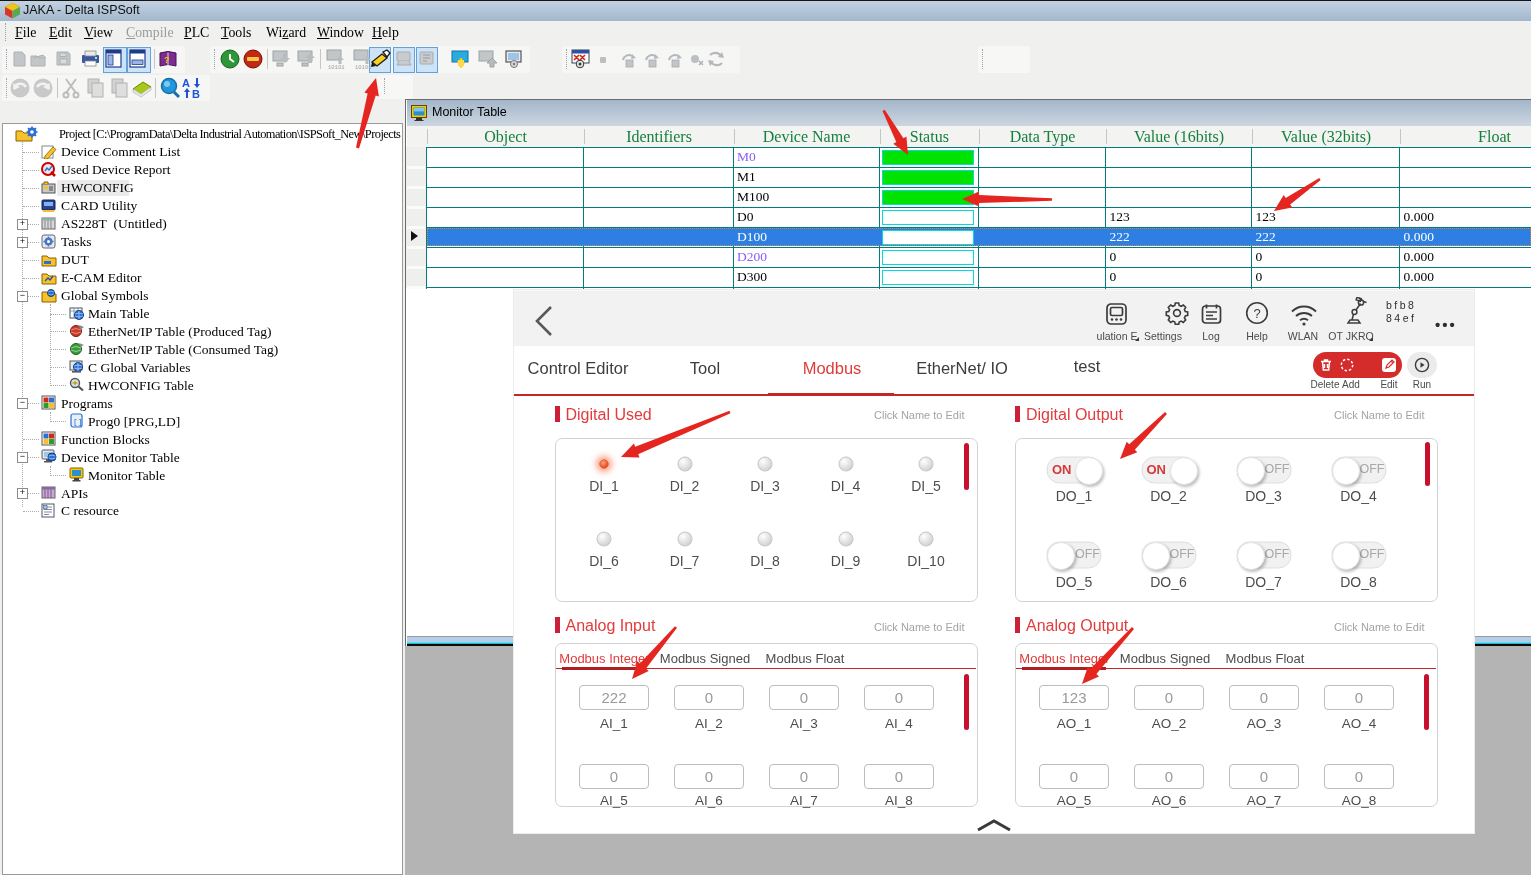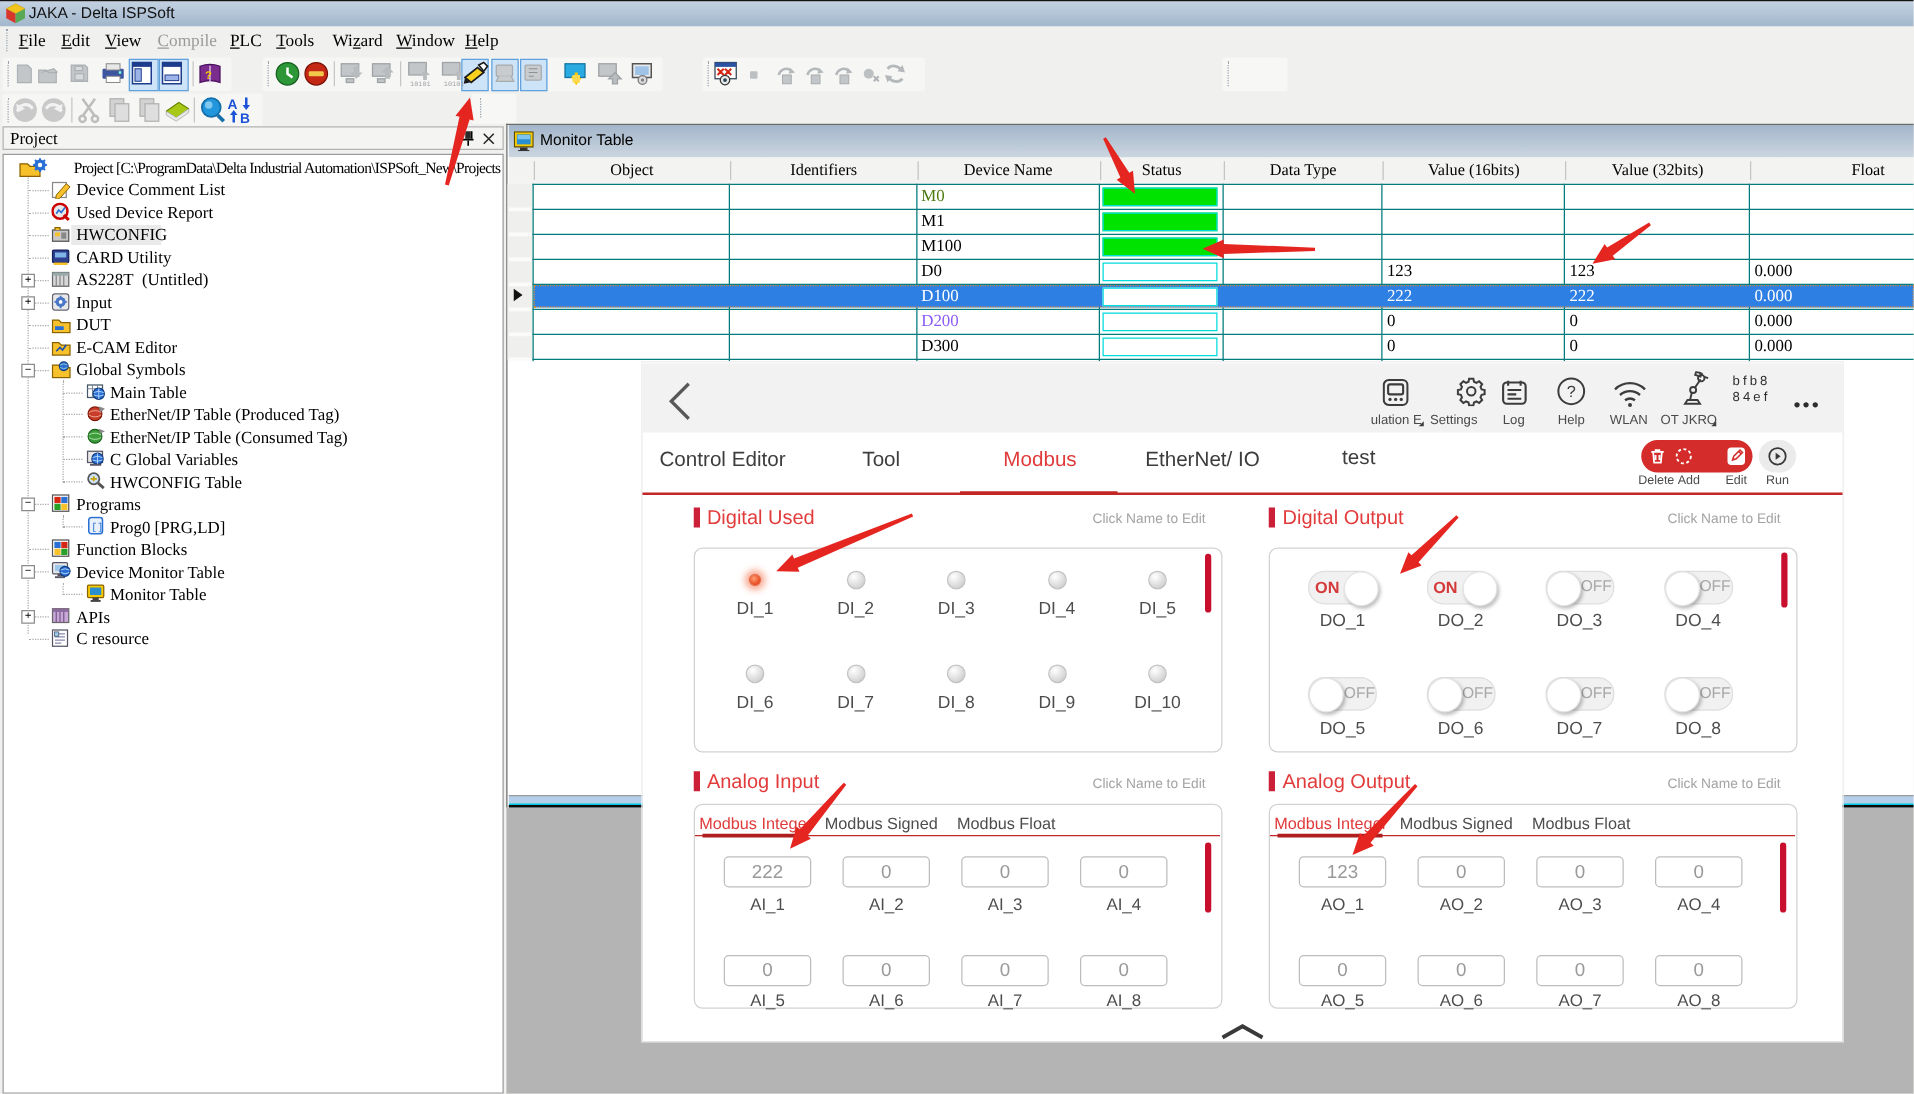--- a/index.html
+++ b/index.html
@@ -18,21 +18,21 @@
 #projwrap{left:0;top:101px;width:405px;height:774px;background:#f0f0ef;}
 #projtitle{left:2px;top:0px;width:399px;height:17px;background:#f4f4f3;border:1px solid #b2b2b2;}
 #projtree{left:2px;top:22px;width:399px;height:750px;background:#fff;border:1px solid #9a9a9a;overflow:hidden;}
 .ti{position:absolute;height:18px;font-family:"Liberation Serif",serif;font-size:13.5px;color:#000;white-space:nowrap;}
 .pm{position:absolute;width:9px;height:9px;background:#fff;border:1px solid #8c8c8c;font:9px "Liberation Mono",monospace;line-height:8px;text-align:center;color:#000;}
 
 #monwin{left:405px;top:99px;width:1126px;height:546px;background:#fff;border-left:1.5px solid #6b6b6b;border-top:1.5px solid #6b6b6b;}
 #montitle{left:1px;top:0px;width:1125px;height:26px;background:linear-gradient(#a3b6ca,#ccd6e0);}
 #monhead{left:1px;top:26px;width:1125px;height:21px;background:#f3f3f2;}
 .hsep{position:absolute;top:3px;width:1px;height:15px;background:#c4c4c4;}
-.htxt{position:absolute;top:2px;font-family:"Liberation Serif",serif;font-size:13px;color:#000000;transform:translateX(-50%);}
+.htxt{position:absolute;top:2px;font-family:"Liberation Serif",serif;font-size:16px;color:#15803d;transform:translateX(-50%);}
 .vline{position:absolute;width:1.2px;background:#017b7b;}
 .hline{position:absolute;height:1.2px;background:#017b7b;}
 .cellt{position:absolute;font-family:"Liberation Serif",serif;font-size:13.5px;color:#000;height:20px;line-height:20px;}
 .statbox{position:absolute;width:92px;height:15.5px;border:1.5px solid #00dcdc;background:#fff;box-sizing:border-box;}
 .statgreen{background:#00e300;}
 
 #app{left:514px;top:290px;width:960px;height:543px;background:#fff;outline:1px solid #ececec;}
 #apptop{left:0;top:0;width:960px;height:55px;background:#f2f2f2;border-top:1px solid #fafafa;}
 .applbl{position:absolute;font-size:10.5px;color:#4a4a4a;transform:translateX(-50%);white-space:nowrap;}
 #tabrow{left:0;top:55px;width:960px;height:100px;}
@@ -245,32 +245,20 @@
         <text x="182" y="87">A</text>
         <text x="192" y="98">B</text>
       </g>
   <g fill="#1b52d8">
         <path d="M196 78 h2 v6 h2 l-3 4 -3 -4 h2 z"></path>
         <path d="M188 98 h-2 v-6 h-2 l3 -4 3 4 h-2 z"></path>
       </g>
  </svg>
 </div>
 <div class="abs" id="projwrap">
- <div class="abs" id="projtitle">
-      <span class="serif" style="position:absolute;left:5px;top:1px;font-size:13.5px">Project</span>
-  <svg style="position:absolute;right:22px;top:2px" width="11" height="14" viewBox="0 0 11 14">
-        <rect x="3.2" y="1" width="4.2" height="6" fill="#2a2a2a"></rect>
-        <rect x="7.4" y="1" width="1.6" height="6" fill="#000"></rect>
-        <rect x="1.2" y="7" width="8.6" height="1.4" fill="#000"></rect>
-        <rect x="4.9" y="8.4" width="1.3" height="4.2" fill="#000"></rect>
-      </svg>
-  <svg style="position:absolute;right:6px;top:4px" width="10" height="10" viewBox="0 0 10 10">
-        <path d="M1 1l8 8M9 1l-8 8" stroke="#222" stroke-width="1.2"></path>
-      </svg>
- </div>
  <div class="abs" id="projtree">
 <div style="position:absolute;left:19px;top:12px;width:1px;height:371px;border-left:1px dotted #aaa"></div>
 <div style="position:absolute;left:12px;top:2.0px"><svg width="26" height="16" viewBox="0 0 26 16">
           <path d="M1 5 h6 l2 2 h8 v8 H1 z" fill="#f7c12c" stroke="#8a6200" stroke-width="1"></path>
           <circle cx="17" cy="6" r="4.5" fill="#2a6fd4"></circle>
           <circle cx="17" cy="6" r="1.8" fill="#fff"></circle>
           <path d="M17 0.5 v2 M17 9.5 v2 M11.5 6 h2 M20.5 6 h2 M13 2 l1.4 1.4 M19.6 8.6 l1.4 1.4 M21 2 l-1.4 1.4 M14.4 8.6 L13 10" stroke="#2a6fd4" stroke-width="1.6"></path>
         </svg></div>
 <div class="ti" style="left:56px;top:2.5px;font-size:12.4px;letter-spacing:-0.55px">Project [C:\ProgramData\Delta Industrial Automation\ISPSoft_New\Projects</div>
 <div style="position:absolute;left:20px;top:28px;width:16px;height:1px;border-top:1px dotted #aaa"></div>
@@ -311,21 +299,21 @@
         </svg></div>
 <div class="ti" style="left:58px;top:92.2px">AS228T&nbsp;&nbsp;(Untitled)</div>
 <div style="position:absolute;left:20px;top:118px;width:16px;height:1px;border-top:1px dotted #aaa"></div>
 <div class="pm" style="left:14px;top:113px">+</div>
 <div style="position:absolute;left:38px;top:109.7px"><svg width="16" height="15" viewBox="0 0 16 15">
           <rect x="1" y="1" width="13" height="13" rx="2" fill="#e8e8e8" stroke="#667" stroke-width="1"></rect>
           <circle cx="7.5" cy="7.5" r="4" fill="#4a76c8"></circle>
           <circle cx="7.5" cy="7.5" r="1.5" fill="#fff"></circle>
           <path d="M7.5 2.5 v2 M7.5 10.5 v2 M2.5 7.5 h2 M10.5 7.5 h2" stroke="#4a76c8" stroke-width="1.5"></path>
         </svg></div>
-<div class="ti" style="left:58px;top:110.2px">Input</div>
+<div class="ti" style="left:58px;top:110.2px">Tasks</div>
 <div style="position:absolute;left:20px;top:136px;width:16px;height:1px;border-top:1px dotted #aaa"></div>
 <div style="position:absolute;left:38px;top:127.6px"><svg width="16" height="15" viewBox="0 0 16 15">
           <path d="M1 4 h5 l2 2 h7 v8 H1 z" fill="#f7c12c" stroke="#8a6200" stroke-width="1"></path>
           <rect x="3" y="9" width="7" height="3" fill="#2a6fd4"></rect>
         </svg></div>
 <div class="ti" style="left:58px;top:128.1px">DUT</div>
 <div style="position:absolute;left:20px;top:154px;width:16px;height:1px;border-top:1px dotted #aaa"></div>
 <div style="position:absolute;left:38px;top:145.6px"><svg width="16" height="15" viewBox="0 0 16 15">
           <path d="M1 4 h5 l2 2 h7 v8 H1 z" fill="#f7c12c" stroke="#8a6200" stroke-width="1"></path>
           <path d="M4 11 l3 -3 2 2 3 -4" stroke="#1a50b0" stroke-width="1.3" fill="none"></path>
@@ -497,21 +485,21 @@
 <div class="hline" style="left:20px;top:140px;width:1104.5px"></div>
 <div style="position:absolute;left:21px;top:80.5px;width:1103.5px;height:18.5px;background:#2e7fe3;border:1px dotted #cf8a3a;box-sizing:border-box"></div>
 <div style="position:absolute;left:5px;top:84px;width:0;height:0;border-left:7px solid #111;border-top:5.5px solid transparent;border-bottom:5.5px solid transparent"></div>
 <div class="statbox statgreen" style="left:476px;top:2.5px"></div>
 <div class="statbox statgreen" style="left:476px;top:22.5px"></div>
 <div class="statbox statgreen" style="left:476px;top:42.5px"></div>
 <div class="statbox " style="left:476px;top:62.5px"></div>
 <div class="statbox " style="left:476px;top:82.5px"></div>
 <div class="statbox " style="left:476px;top:102.5px"></div>
 <div class="statbox " style="left:476px;top:122.5px"></div>
-<div class="cellt" style="left:331px;top:0px;color:#4d7c0f">M0</div>
+<div class="cellt" style="left:331px;top:0px;color:#8b5cf6">M0</div>
 <div class="cellt" style="left:331px;top:20px;color:#000">M1</div>
 <div class="cellt" style="left:331px;top:40px;color:#000">M100</div>
 <div class="cellt" style="left:331px;top:60px;color:#000">D0</div>
 <div class="cellt" style="left:331px;top:80px;color:#fff">D100</div>
 <div class="cellt" style="left:331px;top:100px;color:#8b5cf6">D200</div>
 <div class="cellt" style="left:331px;top:120px;color:#000">D300</div>
 <div class="cellt" style="left:703.5px;top:60px;color:#000">123</div>
 <div class="cellt" style="left:849.5px;top:60px;color:#000">123</div>
 <div class="cellt" style="left:997.5px;top:60px;color:#000">0.000</div>
 <div class="cellt" style="left:703.5px;top:80px;color:#fff">222</div>

